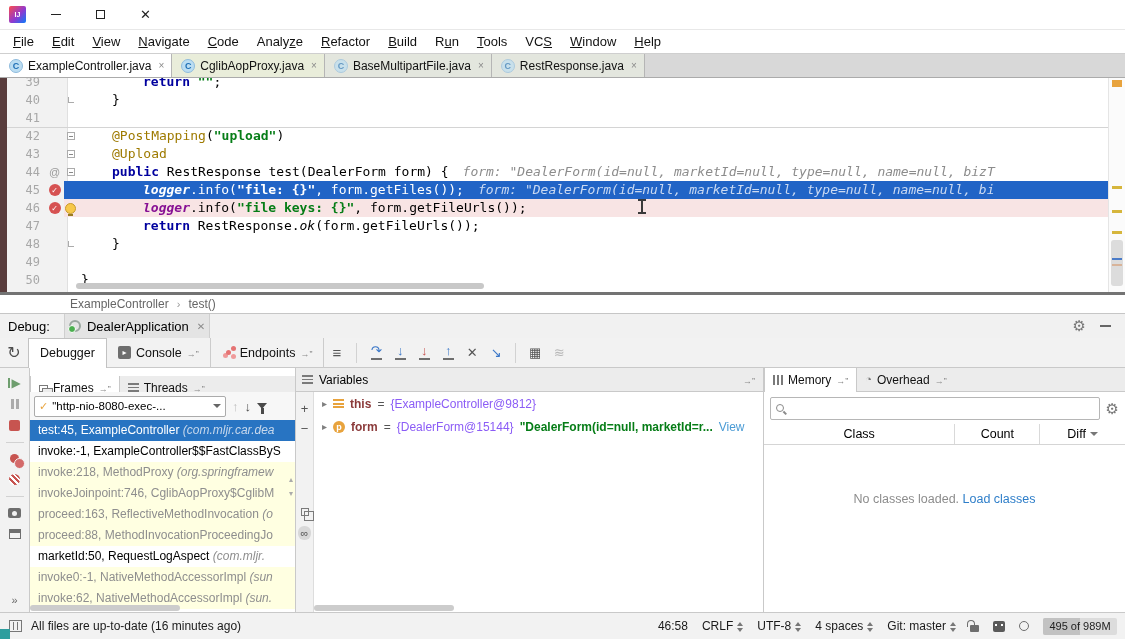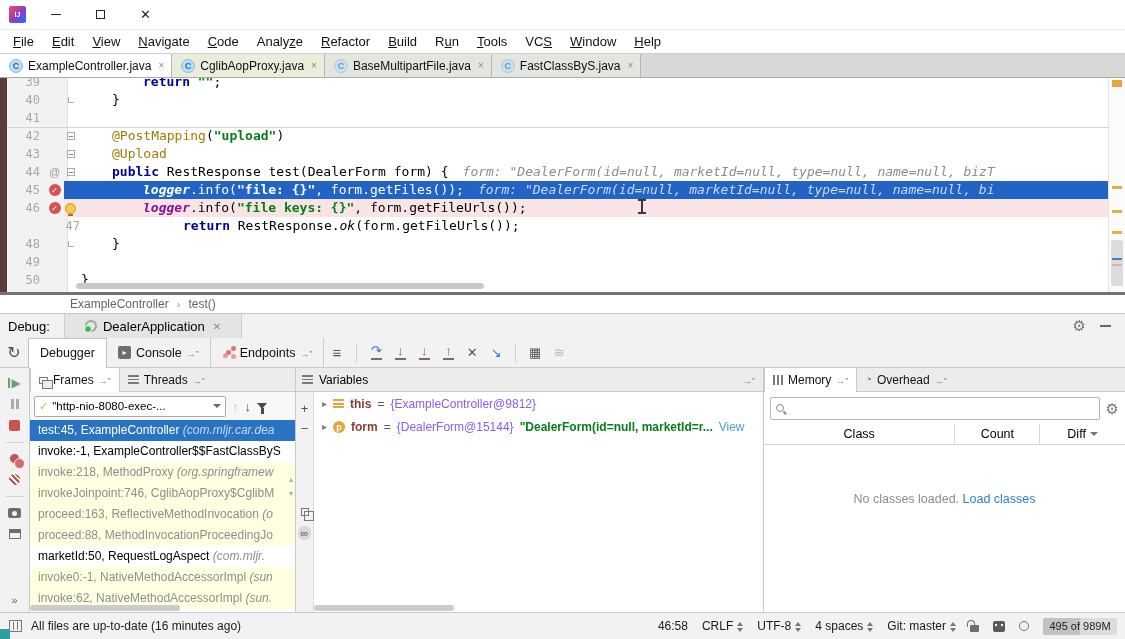--- a/index.html
+++ b/index.html
@@ -80,21 +80,21 @@
   
   .breadcrumb { position:absolute; left:0; top:292px; width:1125px; height:21px; background:#fff;
                 border-top:3px solid #737373; display:flex; align-items:center; padding-left:70px; gap:8px;
                 color:#666; font-size:12px; }
   .bc-sep { color:#999; font-size:11px; }
 
   
   .dbghead { position:absolute; left:0; top:313px; width:1125px; height:25px; background:#F1F1F1;
              border-top:1px solid #C6C6C6; display:flex; align-items:center; }
   .dbglabel { margin:0 14px 0 8px; font-size:13px; }
-  .sesstab { height:25px; display:flex; align-items:center; gap:6px; padding:0 20px;
+  .sesstab { height:25px; display:flex; align-items:center; gap:6px; padding:0 4px;
              background:#E4E4E4; border-left:1px solid #CFCFCF; border-right:1px solid #CFCFCF; font-size:13px; }
   .spring-icon { width:12px; height:12px; border:2px solid #9AA79F; border-radius:50%; position:relative; }
   .spring-icon::after { content:''; position:absolute; left:-3px; bottom:-3px; width:6px; height:6px;
                         border-radius:50%; background:#4CAF50; border:1px solid #fff; }
   .dbghead .gear { margin-left:auto; margin-right:14px; }
   .gearglyph { color:#777; font-size:15px; line-height:1; }
   .hidebar { width:11px; height:2px; background:#666; margin-right:14px; }
 
   
   .dbgtool { position:absolute; left:0; top:338px; width:1125px; height:30px; background:#F2F2F2;
@@ -144,21 +144,21 @@
   .frames-icon::before { content:''; position:absolute; left:2px; top:2px; width:9px; height:7px;
                          border:1px solid #7A7A7A; background:#ECECEC; }
   .threads-icon,.varmenu-icon { width:11px; height:9px;
       background:repeating-linear-gradient(#7A7A7A 0 1.6px, transparent 1.6px 3.6px); }
   .memory-icon { width:10px; height:10px;
       background:repeating-linear-gradient(90deg,#7A7A7A 0 2px, transparent 2px 4px); }
   .overhead-icon { color:#7A7A7A; font-size:11px; line-height:1; }
 
   
   .framespanel { position:absolute; left:30px; top:0; width:265px; height:100%; overflow:hidden; }
-  .framespanel .panelhead { left:0; width:100%; position:absolute; }
+  .framespanel .panelhead { left:0; width:100%; position:absolute;margin-top:8px; }
   .framebar { position:absolute; left:0; top:24px; width:100%; height:28px; background:#F7F7F7;
               display:flex; align-items:center; padding:0 4px; gap:6px; }
   .combo { width:192px; height:21px; background:#fff; border:1px solid #ABABAB; border-radius:2px;
            display:flex; align-items:center; padding:0 4px; gap:4px; font-size:11.5px; }
   .checkmark { color:#E8A33D; font-weight:bold; font-size:11px; }
   .combo .txt { flex:1; white-space:nowrap; overflow:hidden; }
   .cdown { width:0; height:0; border-left:4px solid transparent; border-right:4px solid transparent;
            border-top:4px solid #666; }
   .arr-up { color:#BDBDBD; font-size:13px; } .arr-dn { color:#4A4A4A; font-size:13px; }
   .funnel { width:0; height:0; border-left:5px solid transparent; border-right:5px solid transparent;
@@ -280,21 +280,21 @@
       <span>CglibAopProxy.java</span>
       <span class="tabx">×</span>
     </div>
     <div class="etab gray">
       <span class="class-icon">C</span>
       <span>BaseMultipartFile.java</span>
       <span class="tabx">×</span>
     </div>
     <div class="etab gray">
       <span class="class-icon">C</span>
-      <span>FastClassByS.java</span>
+      <span>RestResponse.java</span>
       <span class="tabx">×</span>
     </div>
   </div>
 
 <div class="editor">
   <div class="dstrip"></div>
   <div class="gutterbg"></div>
   <div id="codelines">
       <div class="crow" style="top: -5px;">
         <span class="lnum">39</span>
@@ -369,21 +369,21 @@
         <span class="gicon">
           <span class="bpdot">✓</span>
         </span>
         <span class="hlzone">
           <span class="gfold">
             <span class="bulb"></span>
           </span>
           <span class="ctext" style="padding-left: 66px;"><span class="seg-field">logger</span><span class="seg-pl">.info(</span><span class="seg-str">"file keys: {}"</span><span class="seg-pl">, form.getFileUrls());</span></span>
         </span>
       </div>
-      <div class="crow" style="top: 139px; margin-left: 40px;">
+      <div class="crow" style="top: 139px;">
         <span class="lnum">47</span>
         <span class="gicon"></span>
         <span class="hlzone">
           <span class="gfold"></span>
           <span class="ctext" style="padding-left: 66px;"><span class="seg-kw">return</span><span class="seg-pl"> RestResponse.</span><span class="seg-itm">ok</span><span class="seg-pl">(form.getFileUrls());</span></span>
         </span>
       </div>
       <div class="crow" style="top: 157px;">
         <span class="lnum">48</span>
         <span class="gicon"></span>

